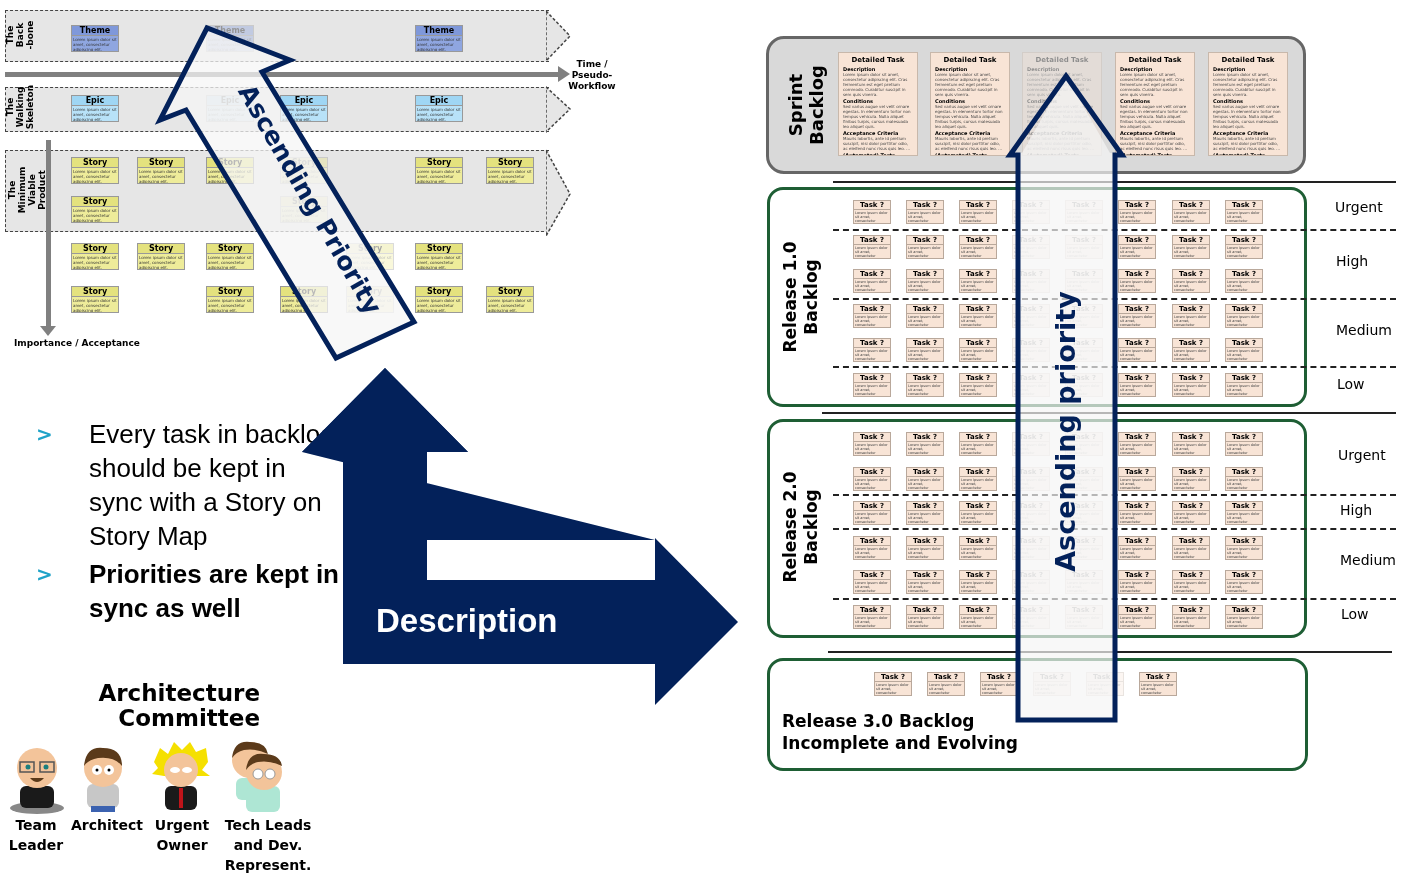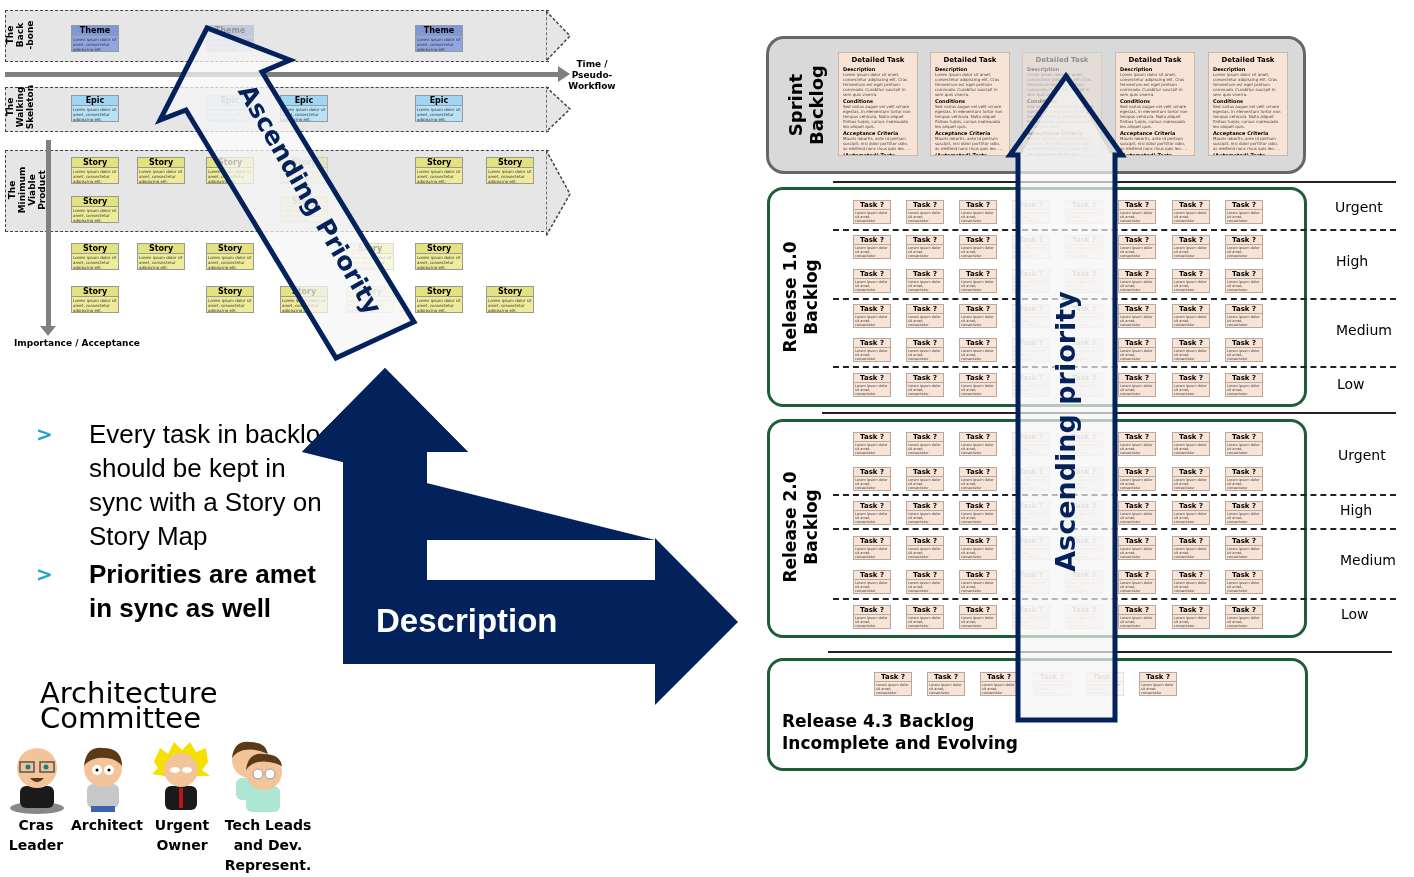--- a/index.html
+++ b/index.html
@@ -24,21 +24,21 @@
   .note.faded { opacity:0.35; }
 
   .axis-h { position:absolute; height:5px; background:#808080; }
   .axis-v { position:absolute; width:5px; background:#808080; }
 
   
   .bullet { position:absolute; font-family:"Liberation Sans", sans-serif; font-size:26px; line-height:34px; }
   .bullet-mark { position:absolute; color:#1fa3c8; font-weight:bold; font-size:20px; font-family:"DejaVu Sans", sans-serif; }
 
   
-  .committee-title { position:absolute; font-weight:normal; font-size:29px; line-height:25px; text-align:left; }
+  .committee-title { position:absolute; font-weight:bold; font-size:23px; line-height:25px; text-align:right; }
   .person-label { position:absolute; font-weight:bold; font-size:14px; line-height:20px; text-align:center; white-space:pre; }
 
   
   .sprint-box { position:absolute; left:766px; top:36px; width:540px; height:138px; background:#d9d9d9; border:3px solid #666; border-radius:18px; box-sizing:border-box; }
   .release-box { position:absolute; border:3px solid #1e5e34; border-radius:16px; box-sizing:border-box; background:#fff; }
   .vlabel { position:absolute; transform:rotate(-90deg); transform-origin:center; font-weight:bold; text-align:center; white-space:pre; }
 
   .dtask { position:absolute; width:80px; height:104px; background:#f8e4d6; border:1px solid #c8b8ab; box-sizing:border-box; font-size:4px; line-height:5px; padding:2px 4px; overflow:hidden; }
   .dtask .dt { display:block; font-weight:bold; font-size:7px; line-height:10px; text-align:center; }
   .dtask .ds { display:block; font-weight:bold; font-size:5px; line-height:6px; margin-top:1px; }
@@ -211,21 +211,21 @@
 
   <svg class="abs" style="left:0;top:0;" width="620" height="370">
     <polygon points="207,28 160,120 186,110 336,358 414,322 262,72 290,60" fill="#f5f5f5" fill-opacity="0.75" stroke="#03215a" stroke-width="5" stroke-linejoin="miter"></polygon>
   </svg>
   <div class="abs" style="left:175px;top:185px;width:270px;text-align:center;font-weight:bold;font-size:25px;color:#03215a;transform:rotate(60deg);transform-origin:center;white-space:nowrap;">Ascending Priority</div>
 </div>
 
 <div class="bullet-mark" style="left:36px;top:422px;">&gt;</div>
 <div class="bullet" style="left:89px;top:417px;width:250px;">Every task in backlog should be kept in sync with a Story on Story Map</div>
 <div class="bullet-mark" style="left:36px;top:562px;">&gt;</div>
-<div class="bullet" style="left:89px;top:557px;width:250px;font-weight:bold;">Priorities are amet in sync as well</div>
+<div class="bullet" style="left:89px;top:557px;width:250px;font-weight:bold;">Priorities are kept in sync as well</div>
 
 <svg class="abs" style="left:290px;top:360px;" width="460" height="350">
   <polygon id="sync-poly" points="12,92 95,8 178,92 137,92 137,180 365,180 365,178 365,178 365,180 365,180" fill="#03215a"></polygon>
 </svg>
 <svg class="abs" style="left:0;top:0;" width="760" height="720">
   <polygon points="302,452 385,368 468,452 427,452 427,580 655,580 655,538 738,622 655,705 655,664 343,664 343,452" fill="#03215a"></polygon>
 </svg>
 <div class="abs" style="left:376px;top:602px;font-family:'Liberation Sans',sans-serif;font-weight:bold;font-size:33px;color:#fff;white-space:nowrap;">Description</div>
 
 <div class="committee-title" style="left:40px;top:681px;width:220px;white-space:pre;">Architecture
@@ -266,21 +266,21 @@
   <circle cx="24" cy="24" r="18" fill="#f3c49a"></circle>
   <path d="M6 22 Q8 4 24 6 Q40 6 42 18 Q30 12 18 14 Q10 16 6 22Z" fill="#5b3a1a"></path>
   <rect x="10" y="42" width="28" height="22" rx="6" fill="#aee6d4"></rect>
   <rect x="20" y="50" width="34" height="26" rx="6" fill="#aee6d4"></rect>
   <circle cx="38" cy="36" r="18" fill="#f3c49a"></circle>
   <path d="M20 34 Q22 16 38 18 Q54 18 56 30 Q44 24 32 26 Q24 28 20 34Z" fill="#5b3a1a"></path>
   <circle cx="32" cy="38" r="5" fill="#fff" stroke="#999"></circle>
     <circle cx="44" cy="38" r="5" fill="#fff" stroke="#999"></circle>
 </svg>
 
-<div class="person-label" style="left:0px;top:815px;width:72px;">Cras
+<div class="person-label" style="left:0px;top:815px;width:72px;">Team
 Leader</div>
 <div class="person-label" style="left:66px;top:815px;width:82px;">Architect</div>
 <div class="person-label" style="left:146px;top:815px;width:72px;">Urgent
 Owner</div>
 <div class="person-label" style="left:218px;top:815px;width:100px;">Tech Leads
 and Dev.
 Represent.</div>
 
 <div class="sprint-box"></div>
 <div class="vlabel" style="left:765px;top:85px;width:80px;height:40px;font-size:18px;line-height:21px;">Sprint
@@ -346,21 +346,21 @@
 
 <div class="solid" style="left:822px;top:412px;width:574px;"></div>
 
 <div class="release-box" style="left:767px;top:419px;width:540px;height:219px;"></div>
 <div class="vlabel" style="left:720px;top:507px;width:160px;height:40px;font-size:17px;line-height:21px;">Release 2.0
 Backlog</div>
 
 <div class="solid" style="left:828px;top:651px;width:564px;"></div>
 
 <div class="release-box" style="left:767px;top:658px;width:541px;height:113px;"></div>
-<div class="release3-title" style="left:782px;top:710px;">Release 4.3 Backlog
+<div class="release3-title" style="left:782px;top:710px;">Release 3.0 Backlog
 Incomplete and Evolving</div>
 
 <div id="tasks">
     <div class="task" style="left: 853px; top: 200px;">
       <span class="tt">Task ?</span>
       <span class="tb">Lorem ipsum dolor sit amet, consectetur adipiscing elit.</span>
     </div>
     <div class="task" style="left: 906px; top: 200px;">
       <span class="tt">Task ?</span>
       <span class="tb">Lorem ipsum dolor sit amet, consectetur adipiscing elit.</span>

